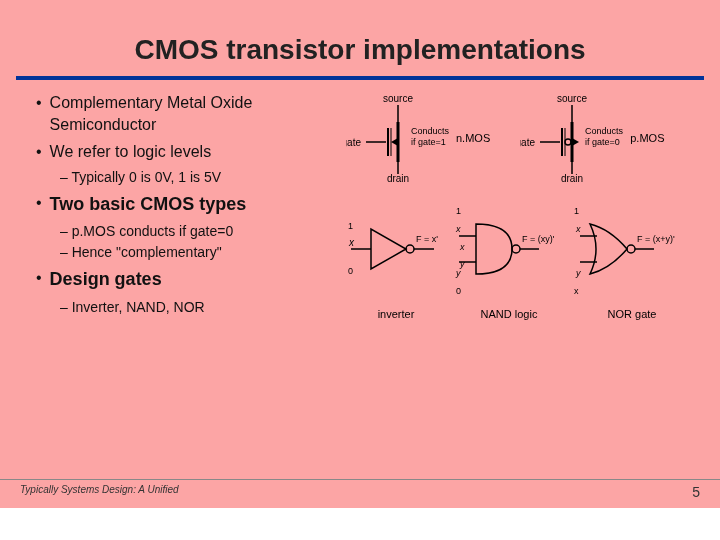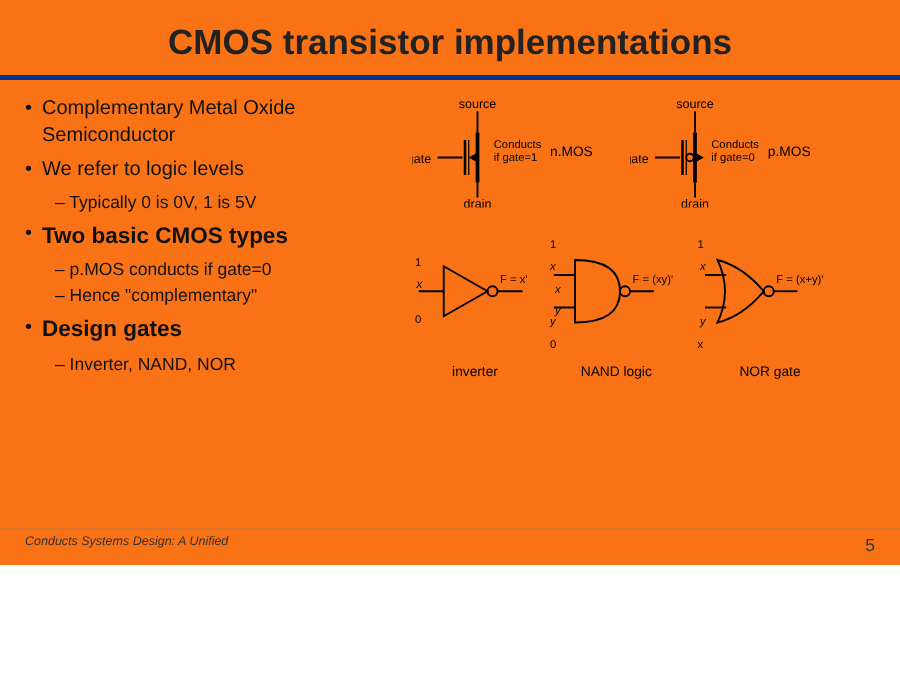--- a/index.html
+++ b/index.html
@@ -7,24 +7,24 @@
       width: 720px;
       height: 540px;
       background: #fff;
       font-family: 'Times New Roman', Times, serif;
       overflow: hidden;
       position: relative;
     }
 
     .slide {
       width: 720px;
-      height: 452px;
-      background: #f97316;
+      height: 508px;
+      background: #fca5a5;
       position: relative;
-      padding: 0;
+      padding: 16px;
     }
 
     .title {
       font-size: 28px;
       font-weight: bold;
       color: #222;
       text-align: center;
       padding: 18px 20px 10px 20px;
       font-family: Arial, sans-serif;
     }
@@ -340,18 +340,18 @@
           <div class="gate-label">NOR gate</div>
         </div>
 
       </div>
 
     </div>
   </div>
 
   <div class="footer">
     <div class="footer-left">
-      <span>Conducts Systems Design: A Unified</span><br>
+      <span>Typically Systems Design: A Unified</span><br>
     </div>
     <div class="footer-right">5</div>
   </div>
 
 </div>
 
 </body></html>

